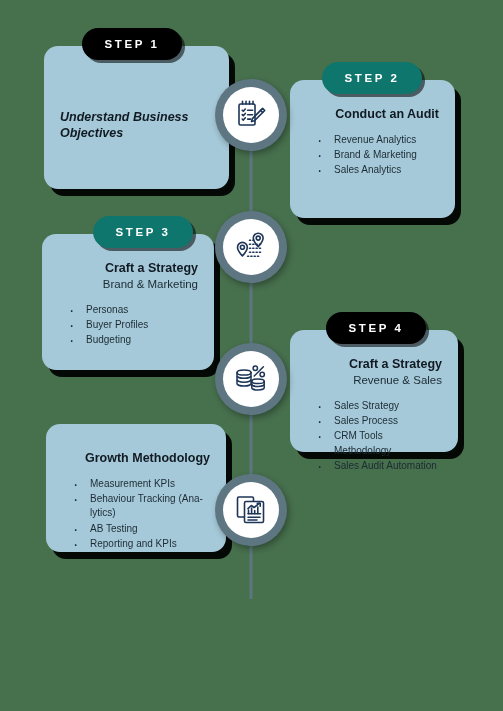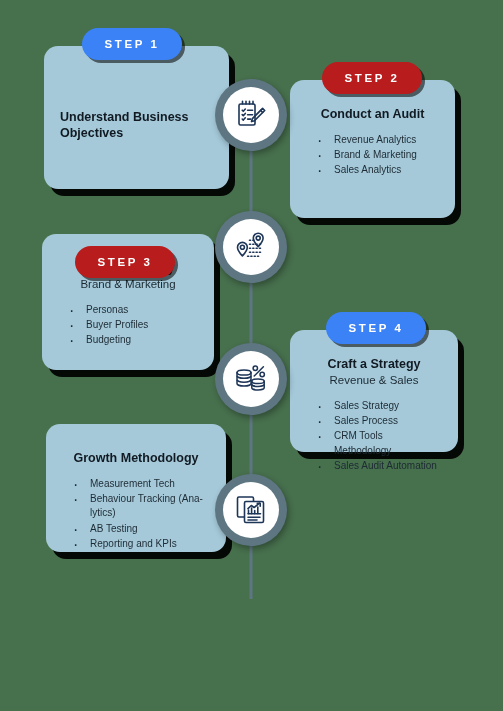--- a/index.html
+++ b/index.html
@@ -62,41 +62,41 @@
     display: flex;
     align-items: center;
     justify-content: center;
     color: #ffffff;
     font-size: 11.5px;
     font-weight: bold;
     letter-spacing: 2.6px;
     z-index: 6;
     box-shadow: 3px 3px 0 0 rgba(0,0,0,0.55);
   }
-  .badge.teal { background: #3b82f6; }
-  .badge.gray { background: #b91c1c; }
+  .badge.teal { background: #000000; }
+  .badge.gray { background: #0f766e; }
 
   .badge-left  { left: 38px; }
   .badge-right { left: 32px; }
 
   
   .card-title {
     color: #111a22;
     font-size: 12.5px;
     font-weight: bold;
     line-height: 1.28;
   }
   .card-sub {
     color: #1b2a33;
     font-size: 11.5px;
     font-weight: normal;
     line-height: 1.3;
     margin-top: 1px;
   }
-  .title-center { text-align: center; }
+  .title-center { text-align: right; }
 
   .bullets {
     list-style: none;
     margin-top: 11px;
     padding-left: 6px;
   }
   .bullets li {
     position: relative;
     padding-left: 22px;
     color: #1d2b34;
@@ -146,40 +146,40 @@
 <div id="stage">
 
   <div class="spine" style="top:110px;  height:112px;"></div>
   <div class="spine" style="top:281px;  height:62px;"></div>
   <div class="spine" style="top:405px;  height:70px;"></div>
   <div class="spine" style="top:537px;  height:62px;"></div>
 
   <div class="card" style="left:44px; top:46px; width:185px; height:143px;">
     <div class="badge teal badge-left">STEP 1</div>
     <div class="card-inner">
-      <div style="flex:1; display:flex; align-items:center;">
+      <div style="flex:1; display:flex; align-items:center;font-style:italic;">
         <div class="card-title">Understand Business Objectives</div>
       </div>
     </div>
   </div>
 
   <div class="card" style="left:290px; top:80px; width:165px; height:138px;">
     <div class="badge gray badge-right">STEP 2</div>
     <div class="card-inner">
       <div class="card-title title-center">Conduct an Audit</div>
       <ul class="bullets">
         <li>Revenue Analytics</li>
         <li>Brand &amp; Marketing</li>
         <li>Sales Analytics</li>
       </ul>
     </div>
   </div>
 
   <div class="card" style="left:42px; top:234px; width:172px; height:136px;">
-    <div class="badge gray badge-left" style="left:33px;margin-top:30px;">STEP 3</div>
+    <div class="badge gray badge-left" style="left:51px;">STEP 3</div>
     <div class="card-inner">
       <div class="card-title title-center">Craft a Strategy</div>
       <div class="card-sub title-center">Brand &amp; Marketing</div>
       <ul class="bullets">
         <li>Personas</li>
         <li>Buyer Profiles</li>
         <li>Budgeting</li>
       </ul>
     </div>
   </div>
@@ -195,21 +195,21 @@
         <li>CRM Tools Methodology</li>
         <li>Sales Audit Automation</li>
       </ul>
     </div>
   </div>
 
   <div class="card" style="left:46px; top:424px; width:180px; height:128px;">
     <div class="card-inner">
       <div class="card-title title-center">Growth Methodology</div>
       <ul class="bullets">
-        <li>Measurement Tech</li>
+        <li>Measurement KPIs</li>
         <li style="padding-right:4px;">Behaviour Tracking (Ana-lytics)</li>
         <li>AB Testing</li>
         <li>Reporting and KPIs</li>
       </ul>
     </div>
   </div>
 
   <div class="medallion" style="top:79px;">
     <div class="disc">
       <svg width="34" height="34" viewBox="0 0 34 34">

